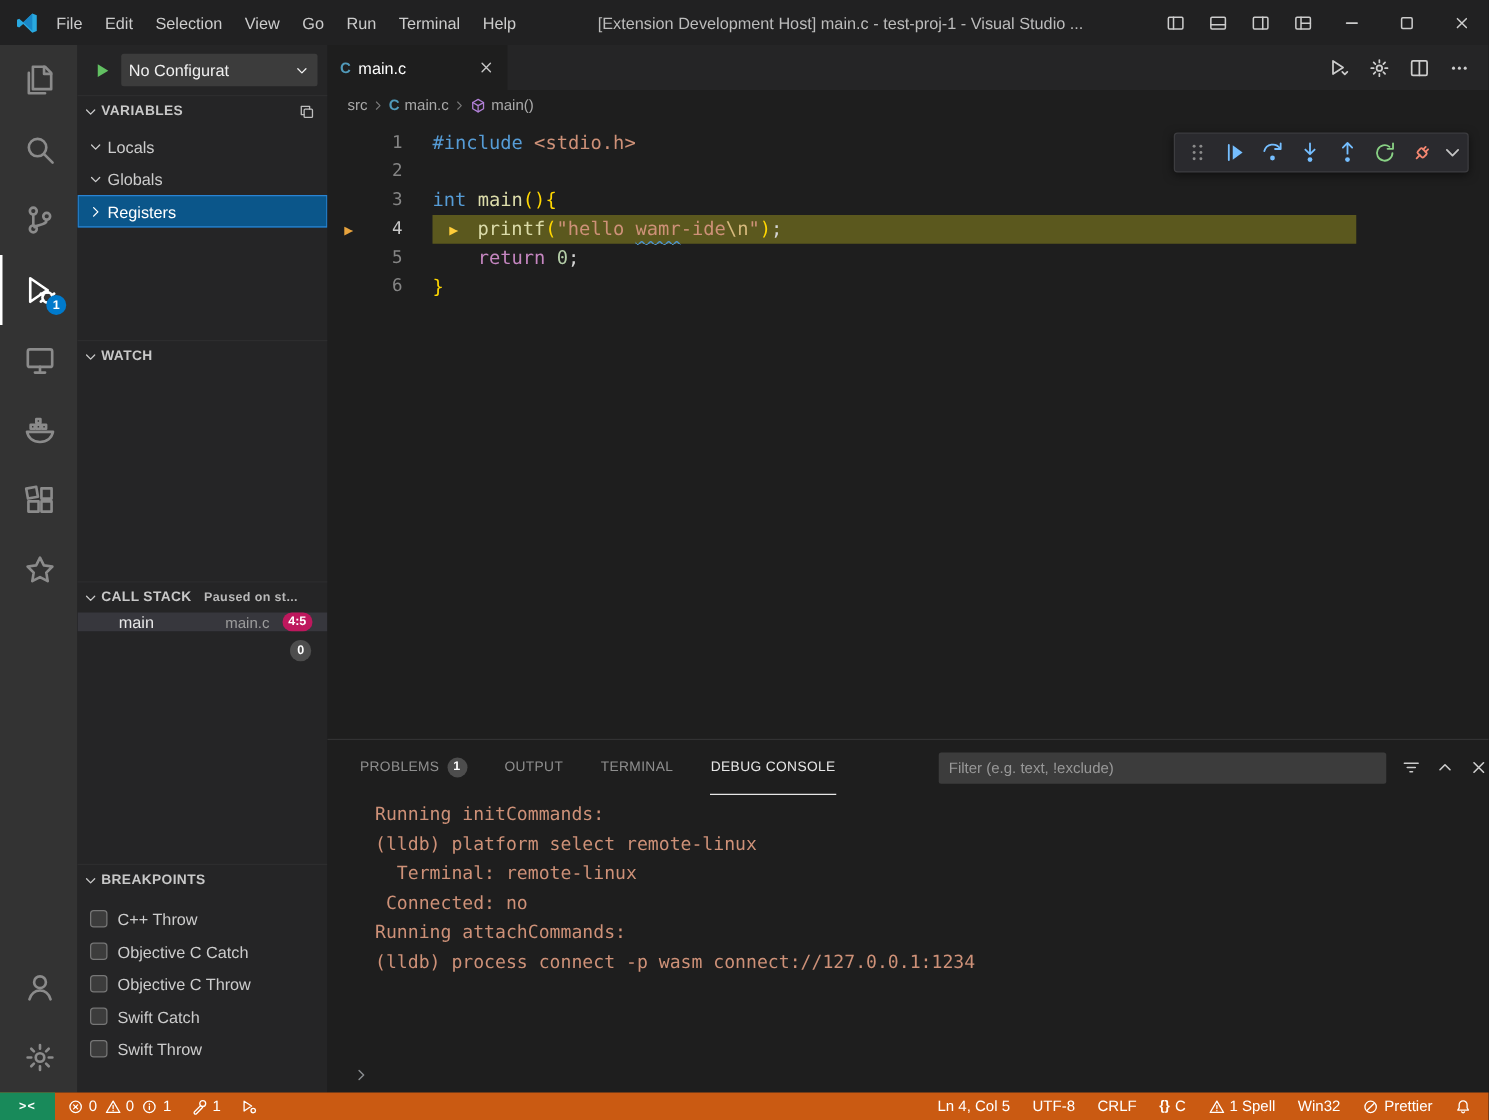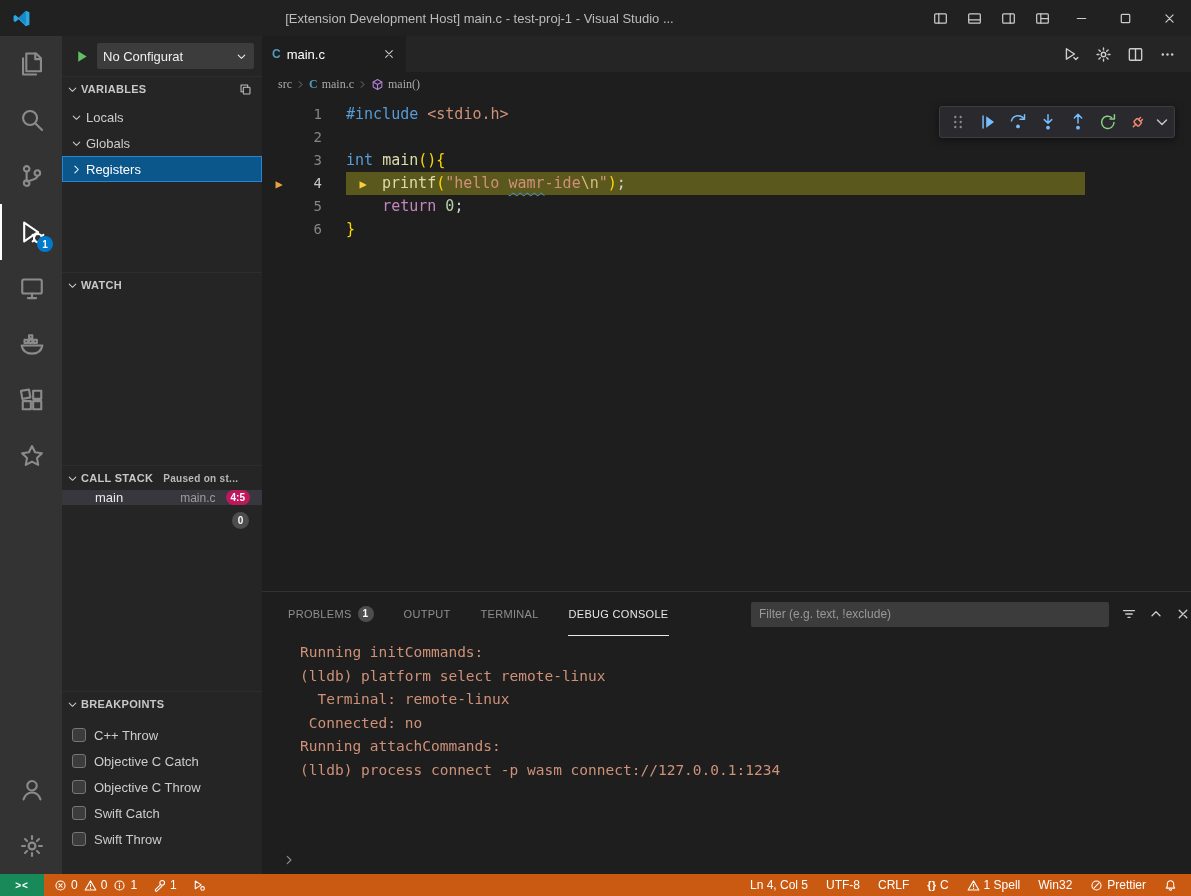--- a/index.html
+++ b/index.html
@@ -60,21 +60,21 @@
   
   .editor-col { flex:1; display:flex; flex-direction:column; min-width:0; background:#1e1e1e; }
   .tabbar { flex:0 0 36px; background:#252526; display:flex; align-items:stretch; }
   .tab { width:144px; background:#1e1e1e; display:flex; align-items:center; gap:6px; padding:0 10px; color:#ffffff; font-size:13px; }
   .tab-close { margin-left:auto; display:flex; color:#c5c5c5; }
   .tab-close svg { width:14px; height:14px; }
   .editor-actions { margin-left:auto; display:flex; align-items:center; gap:4px; padding-right:10px; color:#cdcdcd; }
   .ea { width:28px; height:28px; display:flex; align-items:center; justify-content:center; }
   .ea .icw svg { width:17px; height:17px; }
   .breadcrumbs { flex:0 0 24px; display:flex; align-items:center; gap:3px; padding-left:16px; font-size:12px; color:#a9a9a9; }
-  .crumb { display:flex; align-items:center; gap:4px;font-family:Liberation Serif, serif; }
+  .crumb { display:flex; align-items:center; gap:4px; }
   .crumb .icw svg { width:13px; height:13px; color:#b180d7; }
   .crumb-sep { display:flex; color:#7a7a7a; }
   .crumb-sep svg { width:11px; height:11px; }
   .ti { font-weight:700; font-size:11px; line-height:1; display:inline-flex; align-items:center; justify-content:center; }
   .c-lang { color:#519aba; font-size:12px; }
 
   .editor { flex:1; position:relative; min-height:0; font-family:"DejaVu Sans Mono", monospace; font-size:15px; overflow:hidden; }
   .code { padding-top:7px; }
   .code-line { display:flex; height:23px; line-height:23px; white-space:pre; }
   .glyph { flex:0 0 34px; display:flex; align-items:center; justify-content:center; }
@@ -129,20 +129,30 @@
 
 <div class="window">
 
   <header class="titlebar">
     <span class="logo">
       <svg viewBox="0 0 24 24">
           <path fill="#29a9e0" d="M17.5 2.2L22 4v16l-4.5 1.8L8.3 13 4.2 16.4l-2.2-1.1V8.7l2.2-1.1L8.3 11l9.2-8.8z"></path>
           <path fill="#1177bb" opacity="0.65" d="M17.5 2.2L8.3 11l9.2 8.8z"></path>
         </svg>
     </span>
+    <nav class="menus">
+        <div class="menu-item">File</div>
+        <div class="menu-item">Edit</div>
+        <div class="menu-item">Selection</div>
+        <div class="menu-item">View</div>
+        <div class="menu-item">Go</div>
+        <div class="menu-item">Run</div>
+        <div class="menu-item">Terminal</div>
+        <div class="menu-item">Help</div>
+      </nav>
     <div class="win-title">[Extension Development Host] main.c - test-proj-1 - Visual Studio ...</div>
     <div class="win-controls">
         <div class="wc wc-sm">
           <span class="icw">
             <svg viewBox="0 0 16 16" fill="none" stroke="currentColor" stroke-width="1.3" stroke-linecap="round" stroke-linejoin="round">
               <rect x="1.8" y="3" width="12.4" height="10" rx="1"></rect>
               <path d="M6.2 3v10"></path>
             </svg>
           </span>
         </div>

